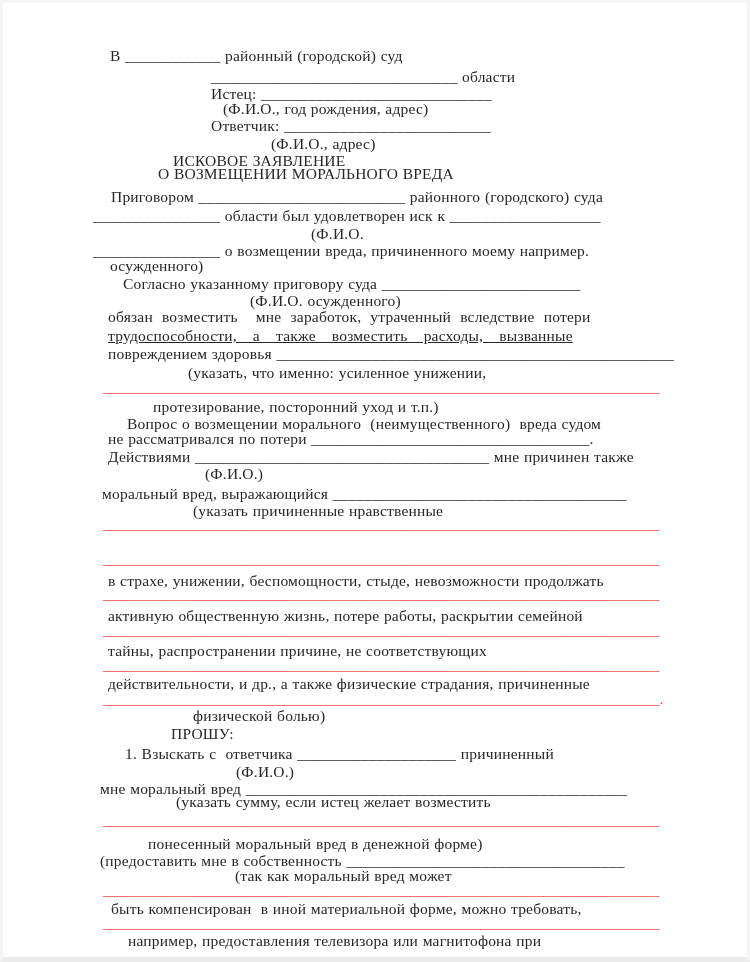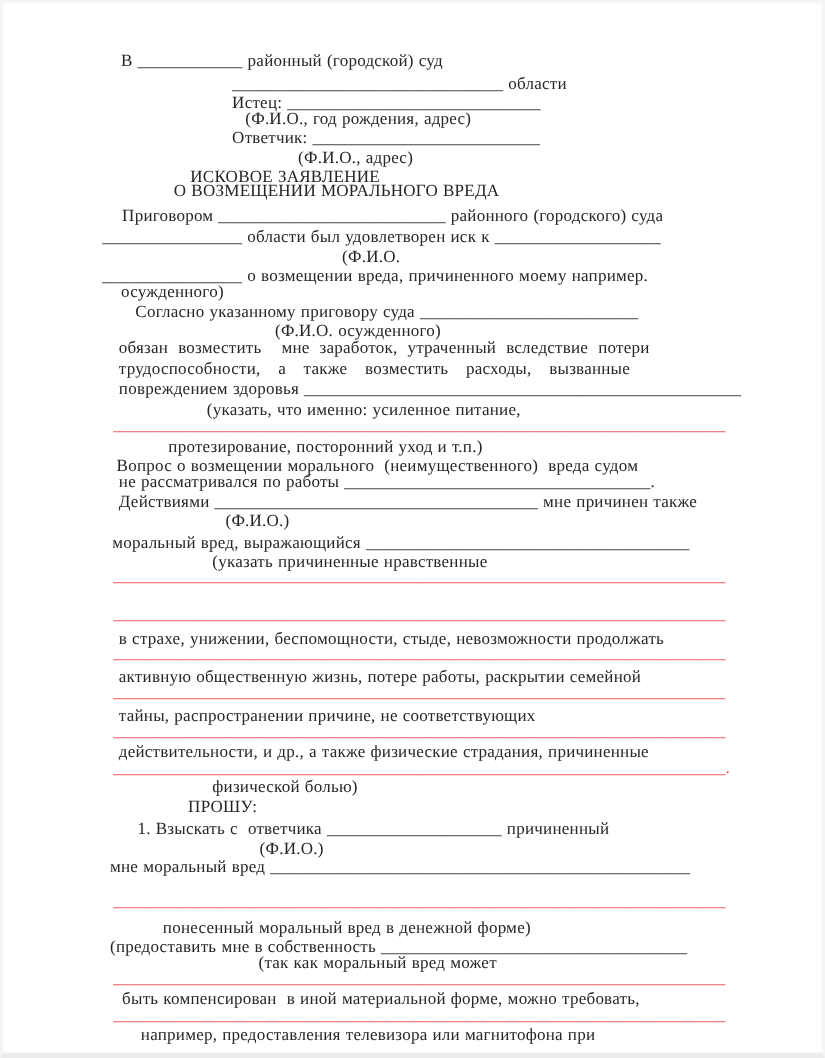--- a/index.html
+++ b/index.html
@@ -21,21 +21,21 @@
     line-height: 19px;
     color: #262626;
     letter-spacing: 0.2px;
     word-spacing: 0.5px;
   }
   .ln {
     position: absolute;
     white-space: pre;
   }
   .ws5  { word-spacing: 5px; }
-  .ws12 { word-spacing: 12px; }
+  .ws12 { word-spacing: 12px; text-decoration: underline; }
   .rule { color: #ef4444; }
 </style>
 </head>
 <body>
 
 <div class="page">
   <div class="ln" style="left:107px; top:43px">В ____________ районный (городской) суд</div>
   <div class="ln" style="left:208px; top:64px">_______________________________ области</div>
   <div class="ln" style="left:208px; top:81px">Истец: _____________________________</div>
   <div class="ln" style="left:220px; top:96px">(Ф.И.О., год рождения, адрес)</div>
@@ -46,44 +46,45 @@
   <div class="ln" style="left:90px;  top:203px">________________ области был удовлетворен иск к ___________________</div>
   <div class="ln" style="left:108px; top:184px">Приговором __________________________ районного (городского) суда</div>
   <div class="ln" style="left:308px; top:221px">(Ф.И.О.</div>
   <div class="ln" style="left:90px;  top:238px">________________ о возмещении вреда, причиненного моему например.</div>
   <div class="ln" style="left:107px; top:253px">осужденного)</div>
   <div class="ln" style="left:120px; top:271px">Согласно указанному приговору суда _________________________</div>
   <div class="ln" style="left:247px; top:288px">(Ф.И.О. осужденного)</div>
   <div class="ln ws5" style="left:105px; top:304px">обязан возместить  мне заработок, утраченный вследствие потери</div>
   <div class="ln ws12" style="left:105px; top:323px">трудоспособности, а также возместить расходы, вызванные</div>
   <div class="ln" style="left:105px; top:341px">повреждением здоровья __________________________________________________</div>
-  <div class="ln" style="left:185px; top:360px">(указать, что именно: усиленное питание,</div>
+  <div class="ln" style="left:185px; top:360px">(указать, что именно: усиленное унижении,</div>
   <div class="ln rule" style="left:100px; top:374px">______________________________________________________________________</div>
   <div class="ln" style="left:150px; top:394px">протезирование, посторонний уход и т.п.)</div>
-  <div class="ln" style="left:103px; top:411px">Вопрос о возмещении морального  (неимущественного)  вреда судом</div>
-  <div class="ln" style="left:105px; top:426px">не рассматривался по работы ___________________________________.</div>
+  <div class="ln" style="left:124px; top:411px">Вопрос о возмещении морального  (неимущественного)  вреда судом</div>
+  <div class="ln" style="left:105px; top:426px">не рассматривался по потери ___________________________________.</div>
   <div class="ln" style="left:105px; top:444px">Действиями _____________________________________ мне причинен также</div>
   <div class="ln" style="left:202px; top:461px">(Ф.И.О.)</div>
   <div class="ln" style="left:99px;  top:481px">моральный вред, выражающийся _____________________________________</div>
   <div class="ln" style="left:190px; top:498px">(указать причиненные нравственные</div>
   <div class="ln rule" style="left:100px; top:511px">______________________________________________________________________</div>
   <div class="ln rule" style="left:100px; top:546px">______________________________________________________________________</div>
   <div class="ln" style="left:105px; top:568px">в страхе, унижении, беспомощности, стыде, невозможности продолжать</div>
   <div class="ln rule" style="left:100px; top:581px">______________________________________________________________________</div>
   <div class="ln" style="left:105px; top:603px">активную общественную жизнь, потере работы, раскрытии семейной</div>
   <div class="ln rule" style="left:100px; top:617px">______________________________________________________________________</div>
   <div class="ln" style="left:105px; top:638px">тайны, распространении причине, не соответствующих</div>
   <div class="ln rule" style="left:100px; top:652px">______________________________________________________________________</div>
   <div class="ln" style="left:105px; top:671px">действительности, и др., а также физические страдания, причиненные</div>
   <div class="ln rule" style="left:100px; top:686px">______________________________________________________________________.</div>
   <div class="ln" style="left:190px; top:703px">физической болью)</div>
   <div class="ln" style="left:168px; top:721px">ПРОШУ:</div>
   <div class="ln" style="left:122px; top:741px">1. Взыскать с  ответчика ____________________ причиненный</div>
   <div class="ln" style="left:233px; top:759px">(Ф.И.О.)</div>
   <div class="ln" style="left:97px;  top:776px">мне моральный вред ________________________________________________</div>
+  <div class="ln" style="left:173px; top:789px">(указать сумму, если истец желает возместить</div>
   <div class="ln rule" style="left:100px; top:807px">______________________________________________________________________</div>
   <div class="ln" style="left:145px; top:831px">понесенный моральный вред в денежной форме)</div>
   <div class="ln" style="left:97px;  top:848px">(предоставить мне в собственность ___________________________________</div>
   <div class="ln" style="left:232px; top:863px">(так как моральный вред может</div>
   <div class="ln rule" style="left:100px; top:877px">______________________________________________________________________</div>
   <div class="ln" style="left:108px; top:896px">быть компенсирован  в иной материальной форме, можно требовать,</div>
   <div class="ln rule" style="left:100px; top:910px">______________________________________________________________________</div>
   <div class="ln" style="left:125px; top:928px">например, предоставления телевизора или магнитофона при</div>
 </div>
 

